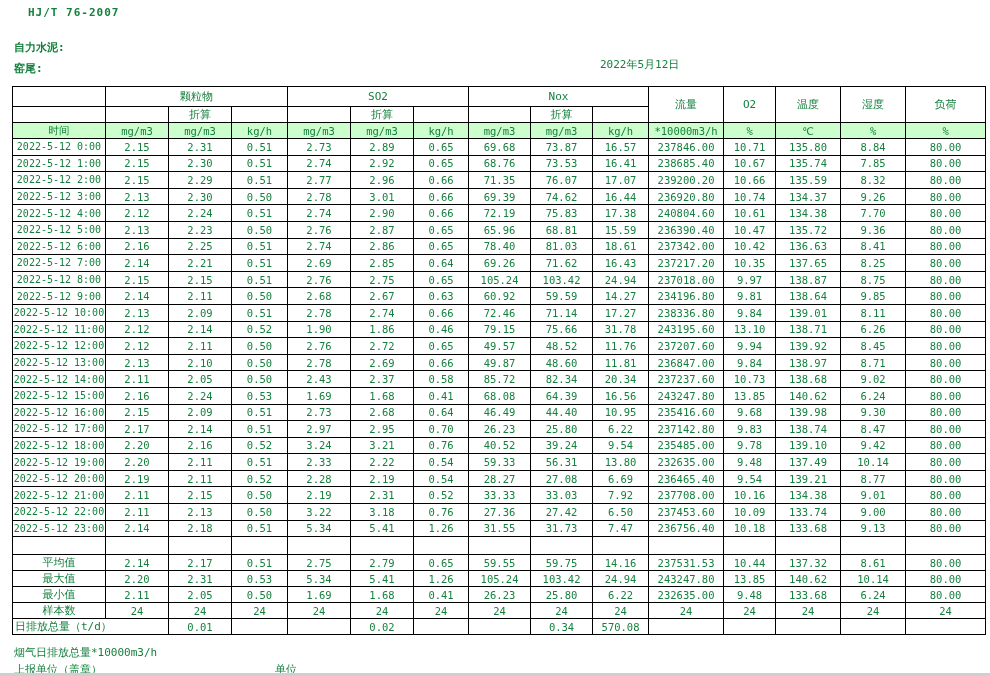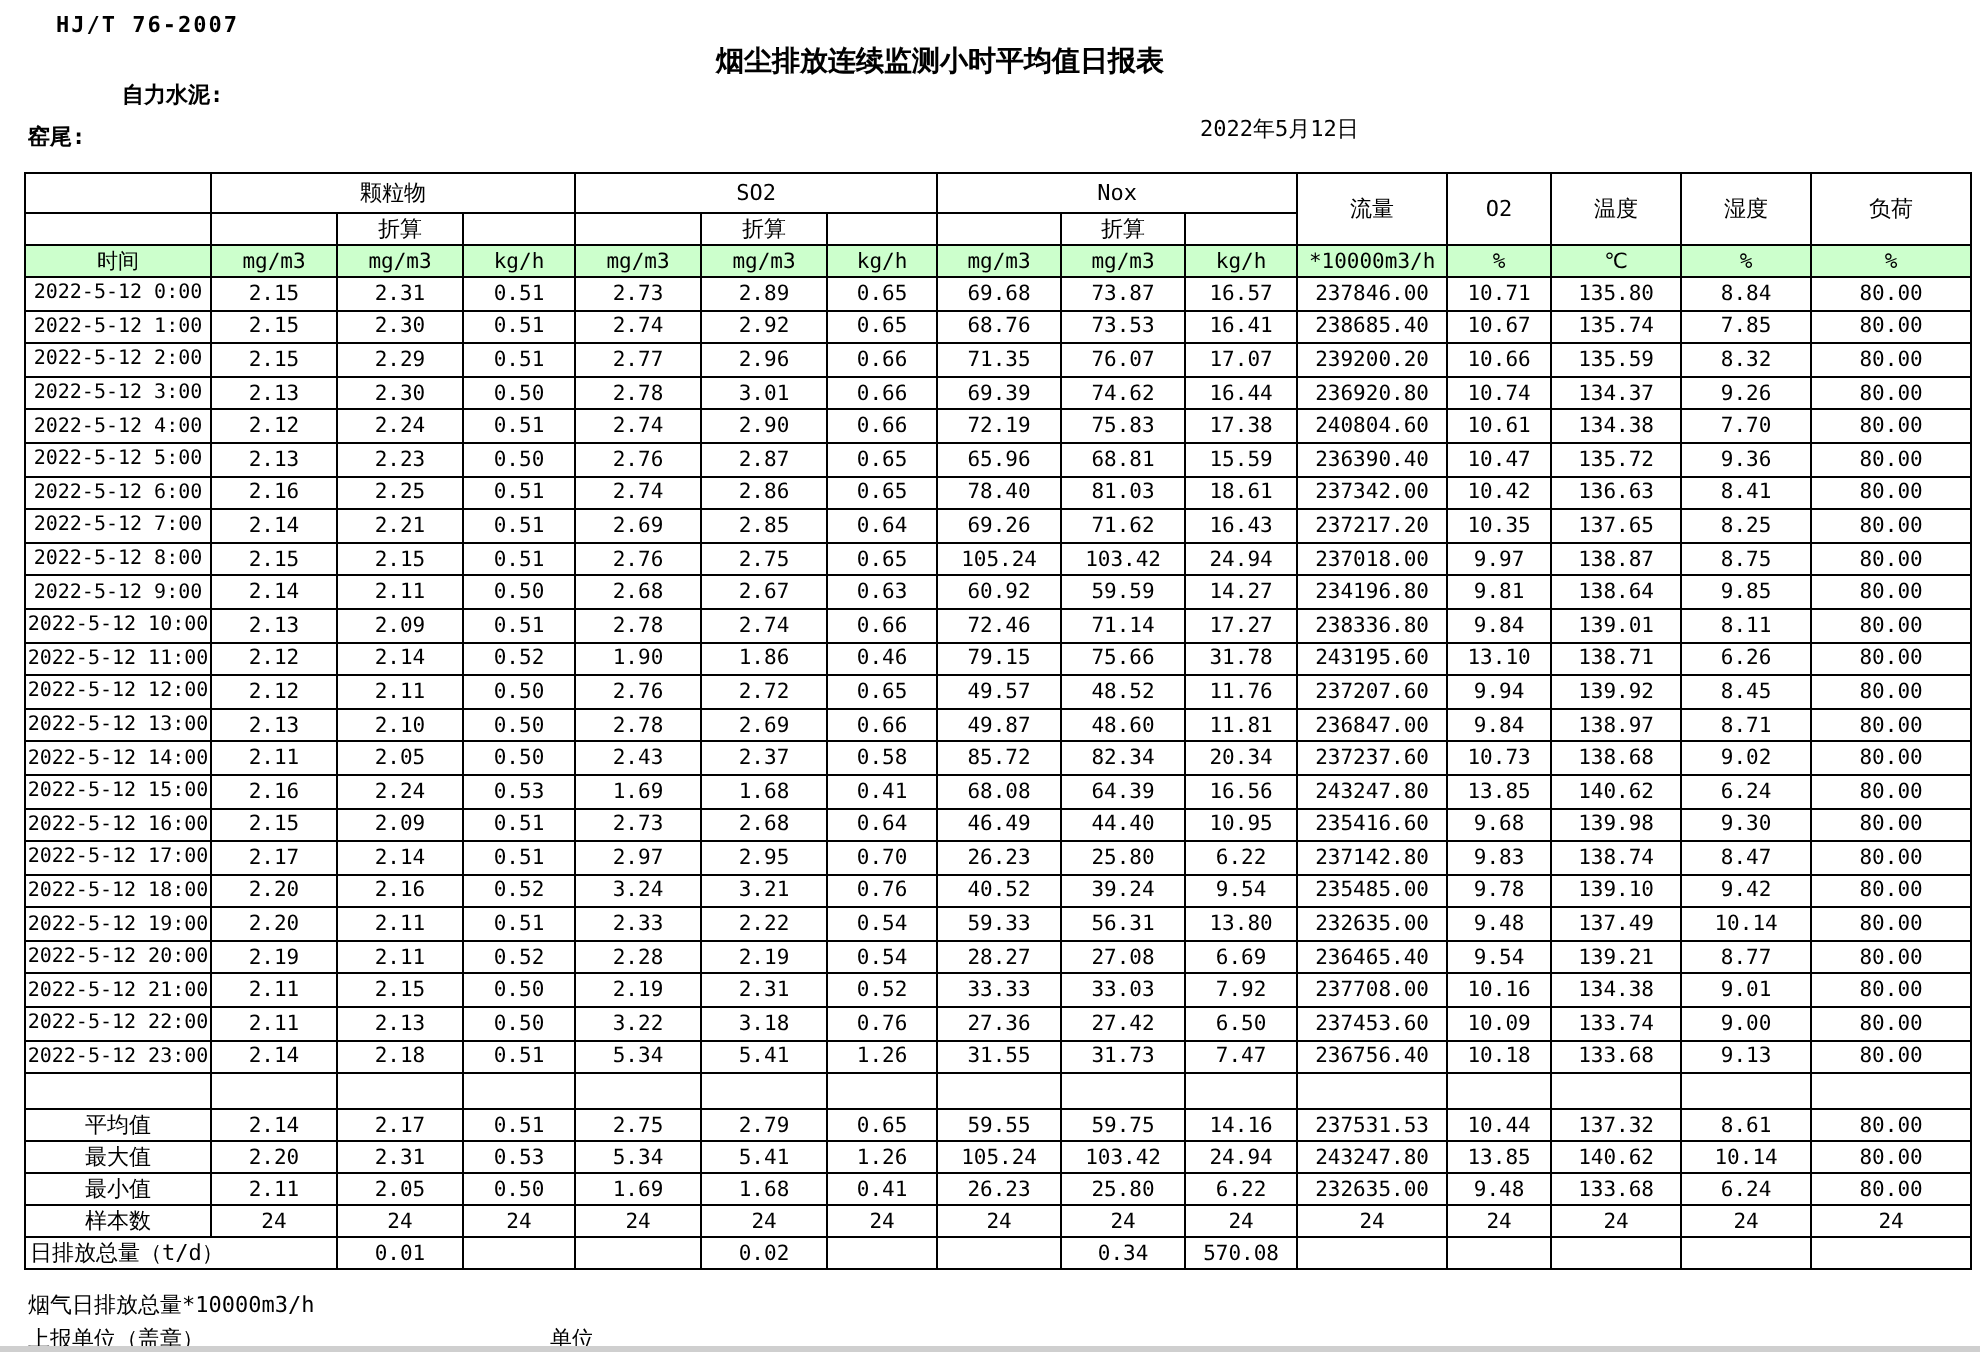--- a/index.html
+++ b/index.html
@@ -2,32 +2,32 @@
 <html><head>
 <meta charset="utf-8">
 <style>
   * { margin:0; padding:0; box-sizing:border-box; }
   html,body { background:#ffffff; }
   .page {
     position:relative;
     width:990px; height:676px;
     background:#ffffff;
     font-family:"DejaVu Sans Mono","DejaVu Sans",sans-serif;
-    color:#000000;
+    color:#15803d;
     overflow:hidden;
   }
   .doc-code {
     position:absolute; left:28px; top:6px;
     font-size:11px; font-weight:bold; letter-spacing:1px;
   }
   .title {
     position:absolute; left:0; top:22px; width:940px;
     text-align:center; font-size:14px; font-weight:bold;
   }
-  .company { position:absolute; left:14px; top:40px; font-size:11px; font-weight:bold;margin-left:47px; }
+  .company { position:absolute; left:14px; top:40px; font-size:11px; font-weight:bold; }
   .kiln    { position:absolute; left:14px; top:61px; font-size:11px; font-weight:bold; }
   .date    { position:absolute; left:600px; top:57px; font-size:11px; }
 
   table.report {
     position:absolute; left:12px; top:86px;
     width:973px;
     border-collapse:collapse; table-layout:fixed;
   }
   table.report td {
     border:1px solid #000;
@@ -55,21 +55,20 @@
   .footer-report-unit { position:absolute; left:14px; top:662px; font-size:11px; }
   .footer-unit { position:absolute; left:275px; top:662px; font-size:11px; }
   .bottom-strip { position:absolute; left:0; bottom:0; width:990px; height:3px; background:#cfcfcf; }
 </style>
 </head>
 <body>
 
 <div class="page">
 
   <div class="doc-code">HJ/T  76-2007</div>
-  <div class="title">烟尘排放连续监测小时平均值日报表</div>
   <div class="company">自力水泥:</div>
   <div class="kiln">窑尾:</div>
   <div class="date">2022年5月12日</div>
 
   <table class="report">
     <colgroup>
       <col style="width:93px">
         <col style="width:63px">
         <col style="width:63px">
         <col style="width:56px">

